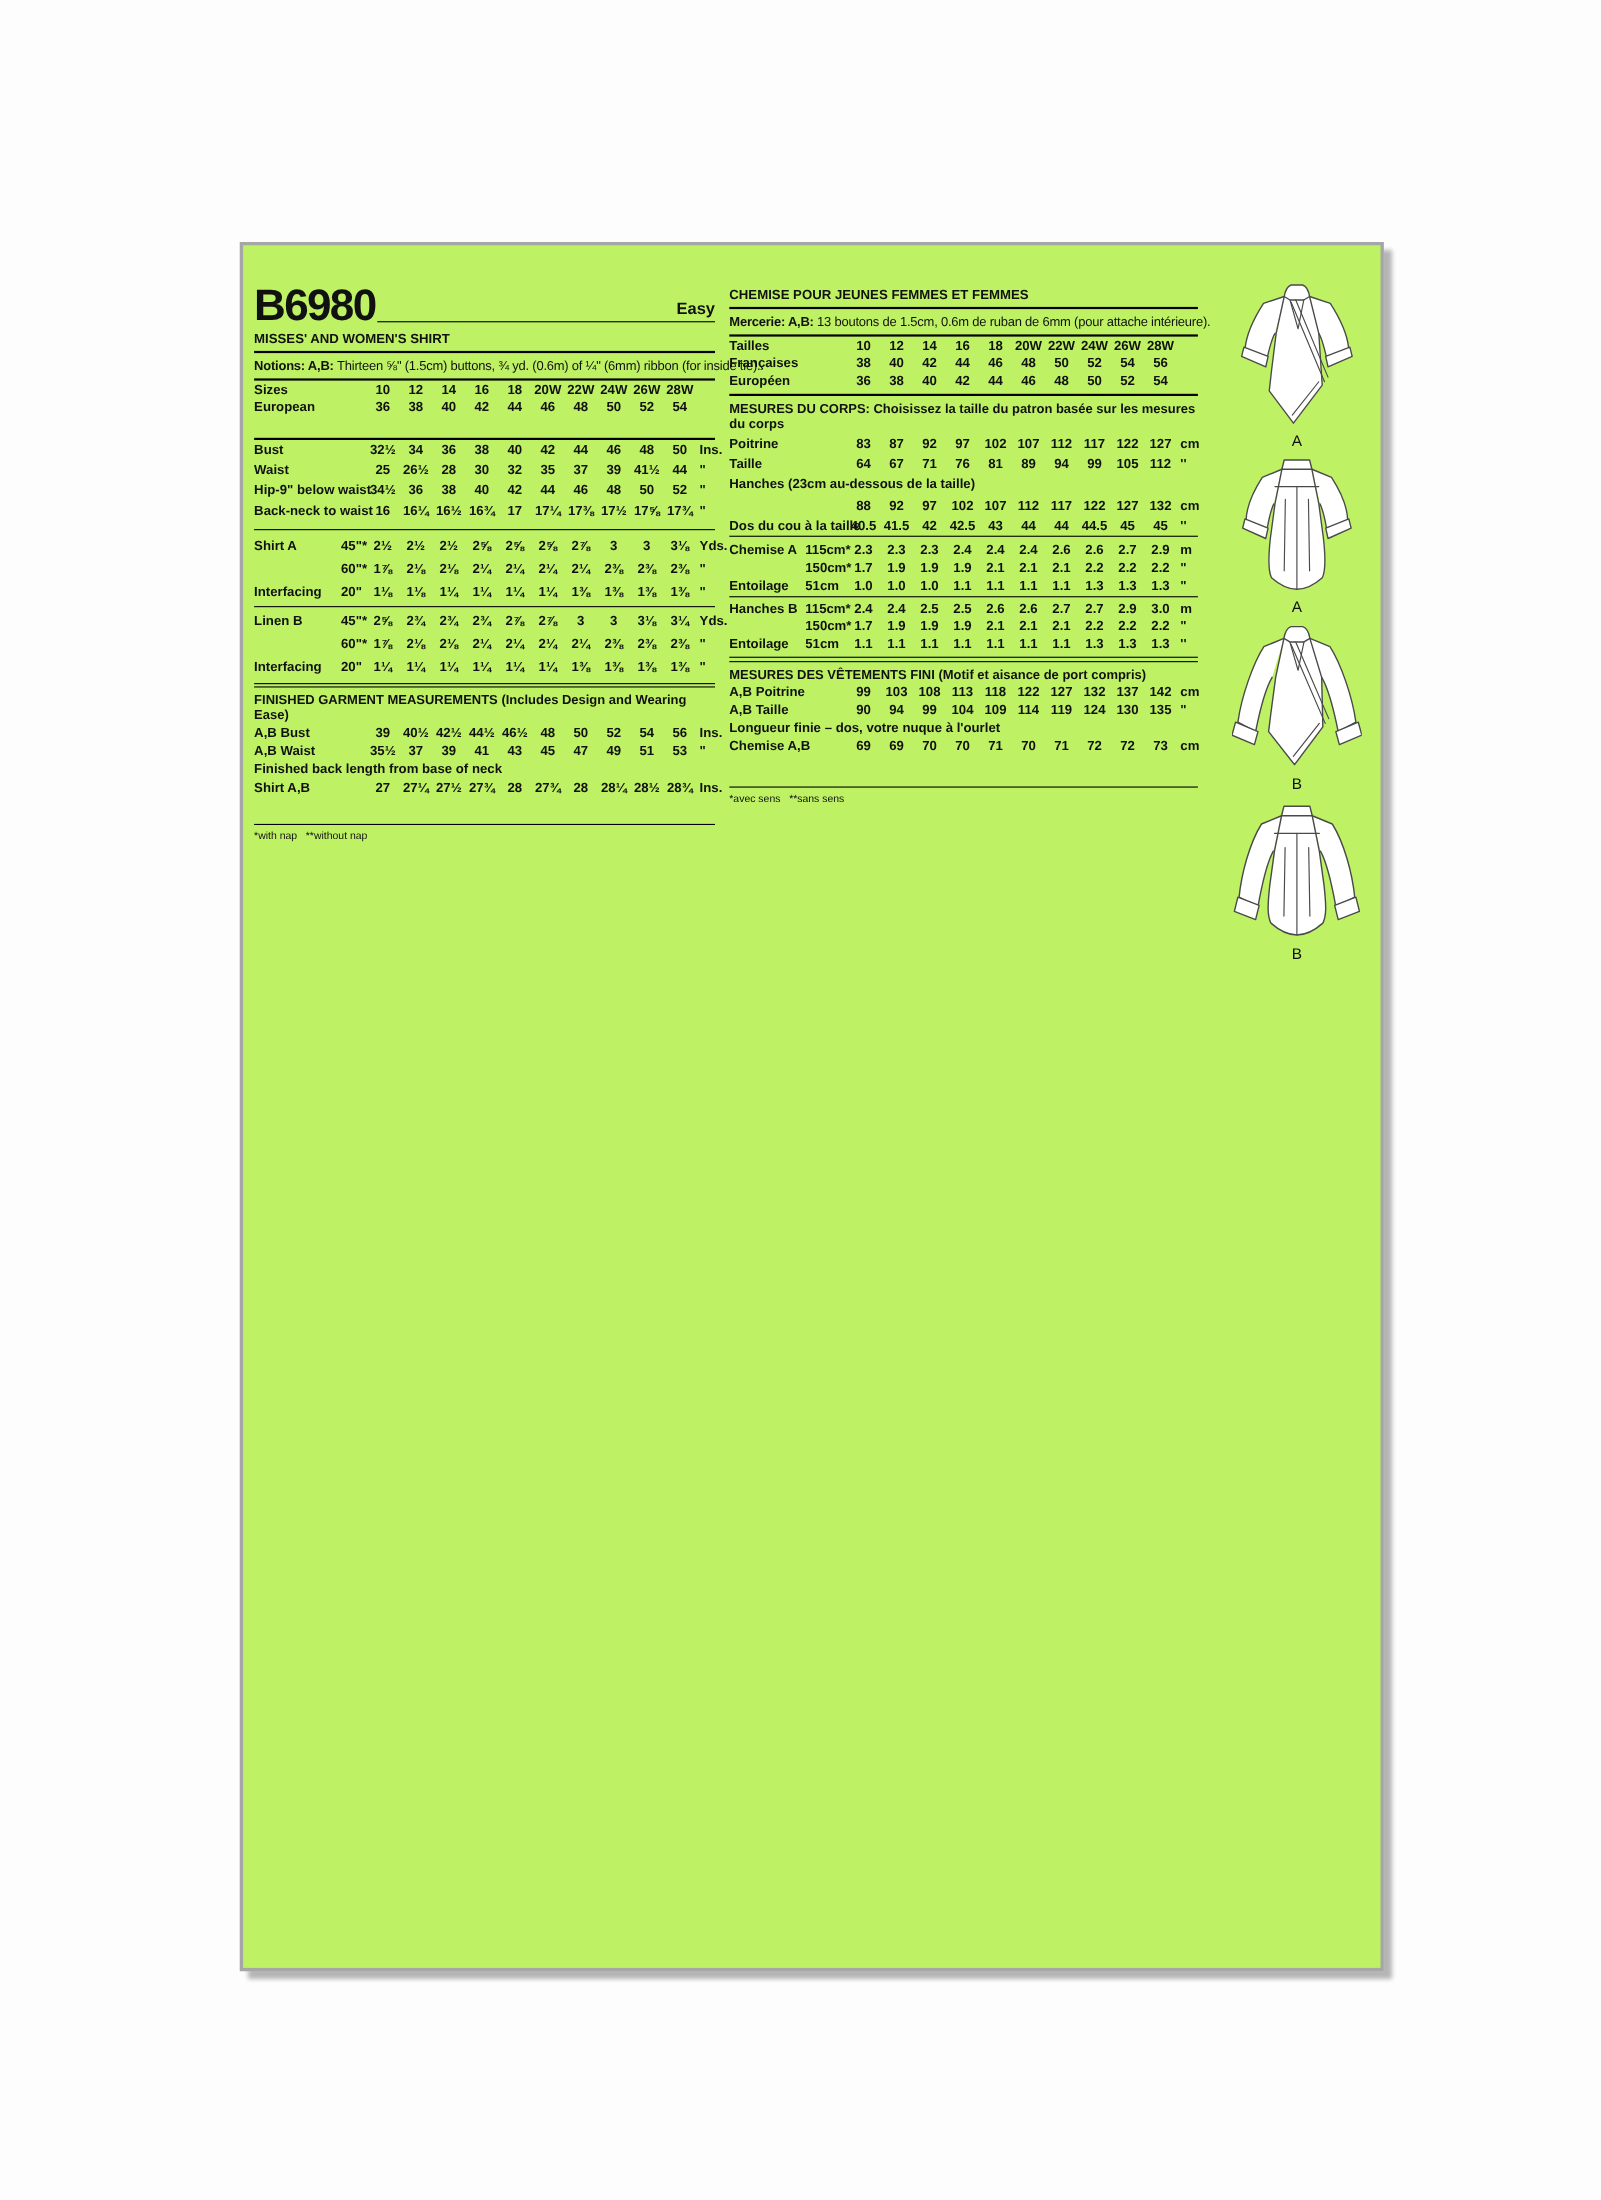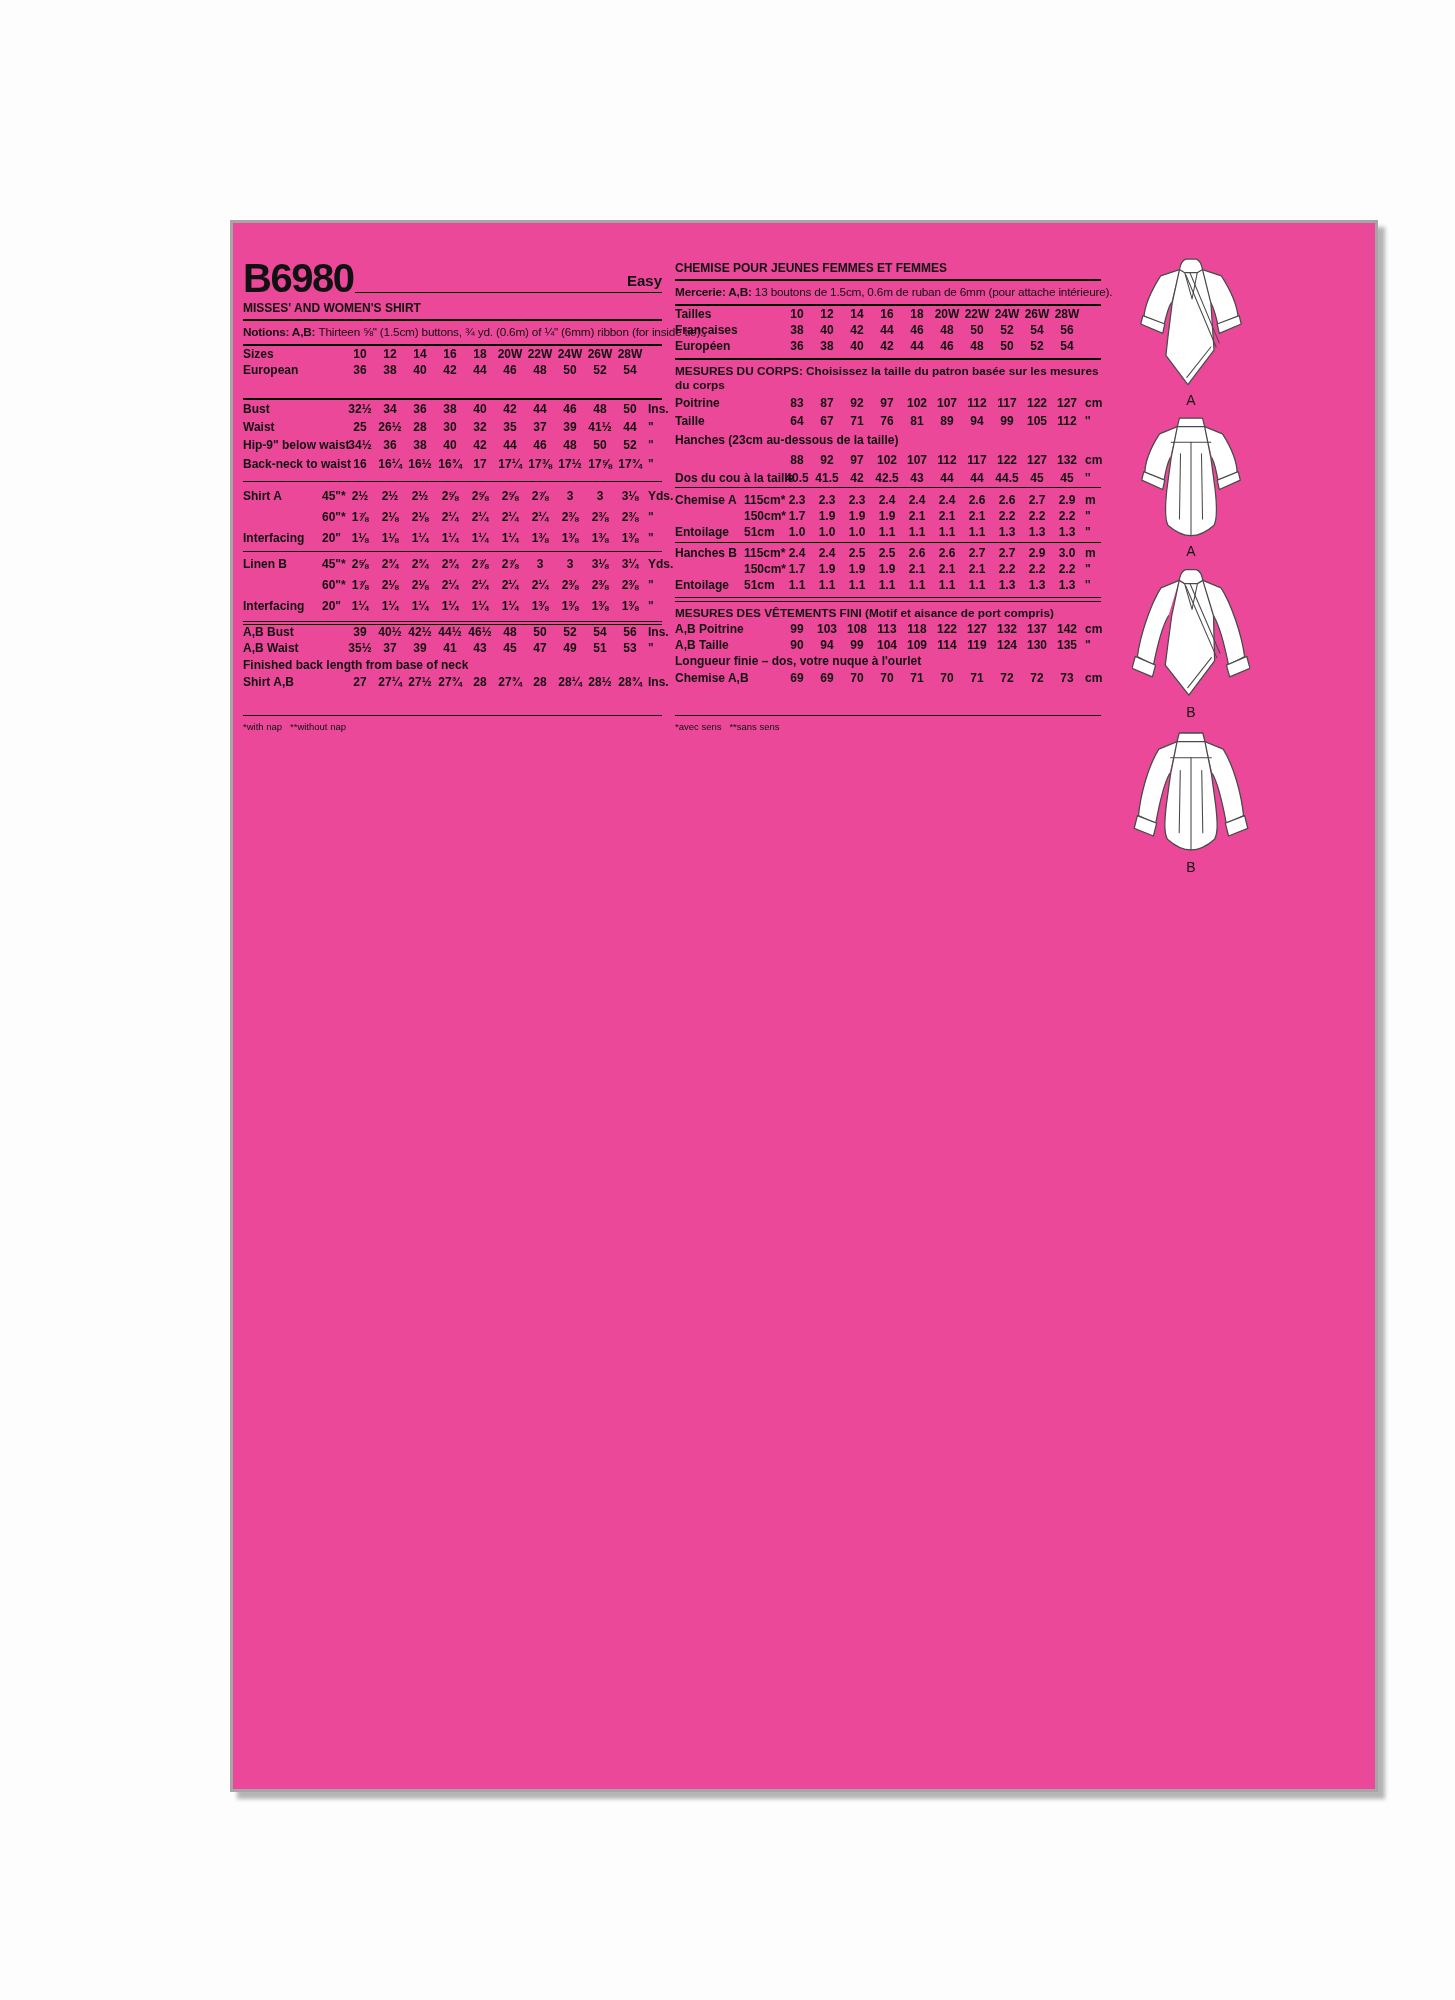--- a/index.html
+++ b/index.html
@@ -1,17 +1,17 @@
 <!DOCTYPE html>
 <html><head>
 <meta charset="utf-8">
 <style>
   html,body{margin:0;padding:0;background:#fdfdfd;}
   body{width:1455px;height:2000px;position:relative;font-family:"Liberation Sans",sans-serif;color:#111;}
-  .page{position:absolute;left:230px;top:220px;width:1148px;height:1572px;background:#ec4899;
+  .page{position:absolute;left:218px;top:220px;width:1040px;height:1572px;background:#bef264;
         border:3px solid #a6a6a6;box-shadow:7px 7px 4px #b5b5b5;box-sizing:border-box;}
   .col{position:absolute;top:32px;}
   .col-en{left:10px;width:419px;}
   .col-fr{left:442px;width:426px;}
   .figs{position:absolute;left:878px;top:34px;width:160px;display:flex;flex-direction:column;align-items:center;}
 
   .titlebar{position:relative;height:38px;margin-bottom:2px;}
   .doc-title{position:absolute;left:0;bottom:-2px;font-size:40px;font-weight:bold;letter-spacing:-1.5px;line-height:34px;}
   .difficulty{position:absolute;right:0;bottom:4px;font-size:15px;font-weight:bold;}
   .title-rule{position:absolute;bottom:0;right:0;border-bottom:1.6px solid #000;}
@@ -255,20 +255,21 @@
           <div class="tc">1⅜</div>
           <div class="tc">1⅜</div>
           <div class="tc">1⅜</div>
           <div class="tc">1⅜</div>
           <div class="tu">"</div>
         </div>
       </div>
     <div class="gap4"></div>
     <div class="rule r-x"></div>
     <div class="tbl rows-15">
+        <div class="thead">FINISHED GARMENT MEASUREMENTS (Includes Design and Wearing Ease)</div>
         <div class="trow">
           <div class="tl">A,B Bust</div>
           <div class="tw"></div>
           <div class="tc">39</div>
           <div class="tc">40½</div>
           <div class="tc">42½</div>
           <div class="tc">44½</div>
           <div class="tc">46½</div>
           <div class="tc">48</div>
           <div class="tc">50</div>

